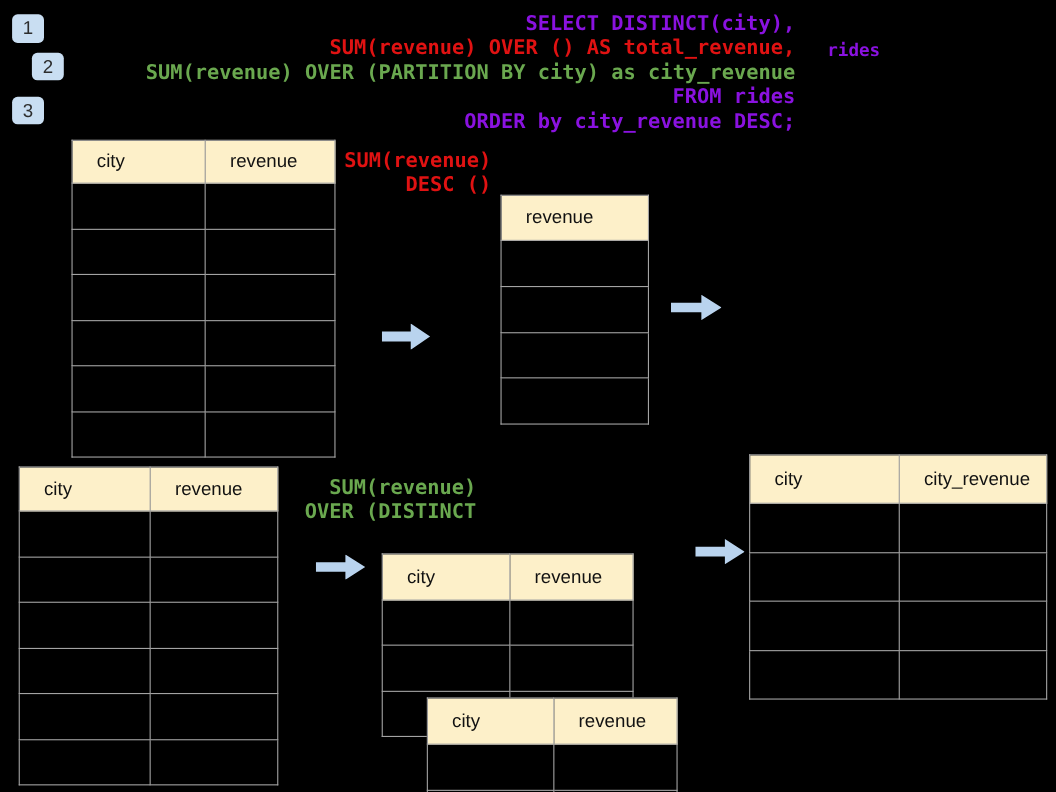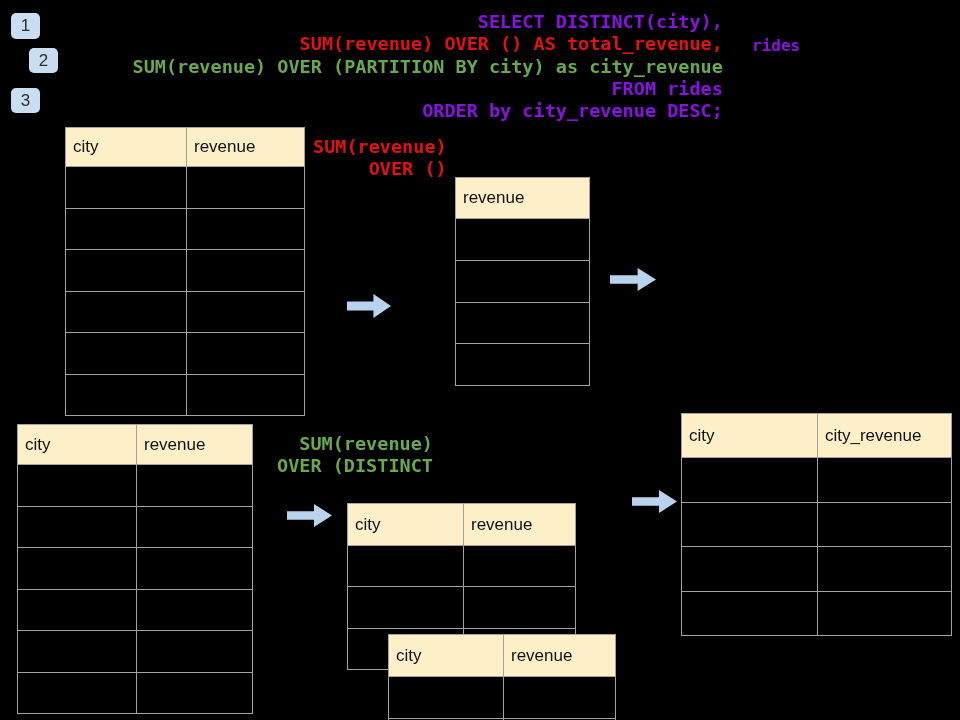--- a/index.html
+++ b/index.html
@@ -50,21 +50,21 @@
     table-layout: fixed;
     background: #000;
   }
   .tbl th {
     background: var(--header_bg, #fdf0c9);
     border: 1px solid var(--table_border, #a3a3a3);
     font-weight: normal;
     font-size: 17px;
     color: #111;
     text-align: left;
-    padding: 0 0 0 7px;
+    padding: 0 0 0 22px;
     vertical-align: middle;
   }
   .tbl td { border: 1px solid var(--table_border, #a3a3a3); }
 
   .t1 { left: 65px;  top: 127px; width: 240px; }
   .t1 th { height: 39px; } .t1 td { height: 41.5px; } .t1 th:nth-child(1) { width: 121px; }
 
   .t2 { left: 455px; top: 177px; width: 135px; }
   .t2 th { height: 41px; } .t2 td { height: 41.8px; }
 
@@ -102,21 +102,21 @@
   <div class="badge badge-2">
     <span>2</span>
   </div>
   <div class="badge badge-3">
     <span>3</span>
   </div>
 
   <div class="code sql-block"><div class="code-line indent-0" style="color: var(--purple);">SELECT DISTINCT(city),</div><div class="code-line indent-2" style="color: var(--red);">SUM(revenue) OVER () AS total_revenue,</div><div class="code-line indent-2" style="color: var(--green);">SUM(revenue) OVER (PARTITION BY city) as city_revenue</div><div class="code-line indent-1" style="color: var(--purple);">FROM rides</div><div class="code-line indent-1" style="color: var(--purple);">ORDER by city_revenue DESC;</div></div>
 
   <div class="code side-note" style="color: var(--purple);"><div>rides</div></div>
-  <div class="code total-note" style="color: var(--red);"><div>SUM(revenue)</div><div>OVER ()</div></div>
+  <div class="code total-note" style="color: var(--red);"><div>SUM(revenue)</div><div>DESC ()</div></div>
   <div class="code partition-note" style="color: var(--green);"><div>SUM(revenue)</div><div>OVER (DISTINCT</div></div>
 
   <table class="tbl t1">
       <thead>
         <tr>
           <th>city</th>
           <th>revenue</th>
         </tr>
       </thead>
       <tbody>

